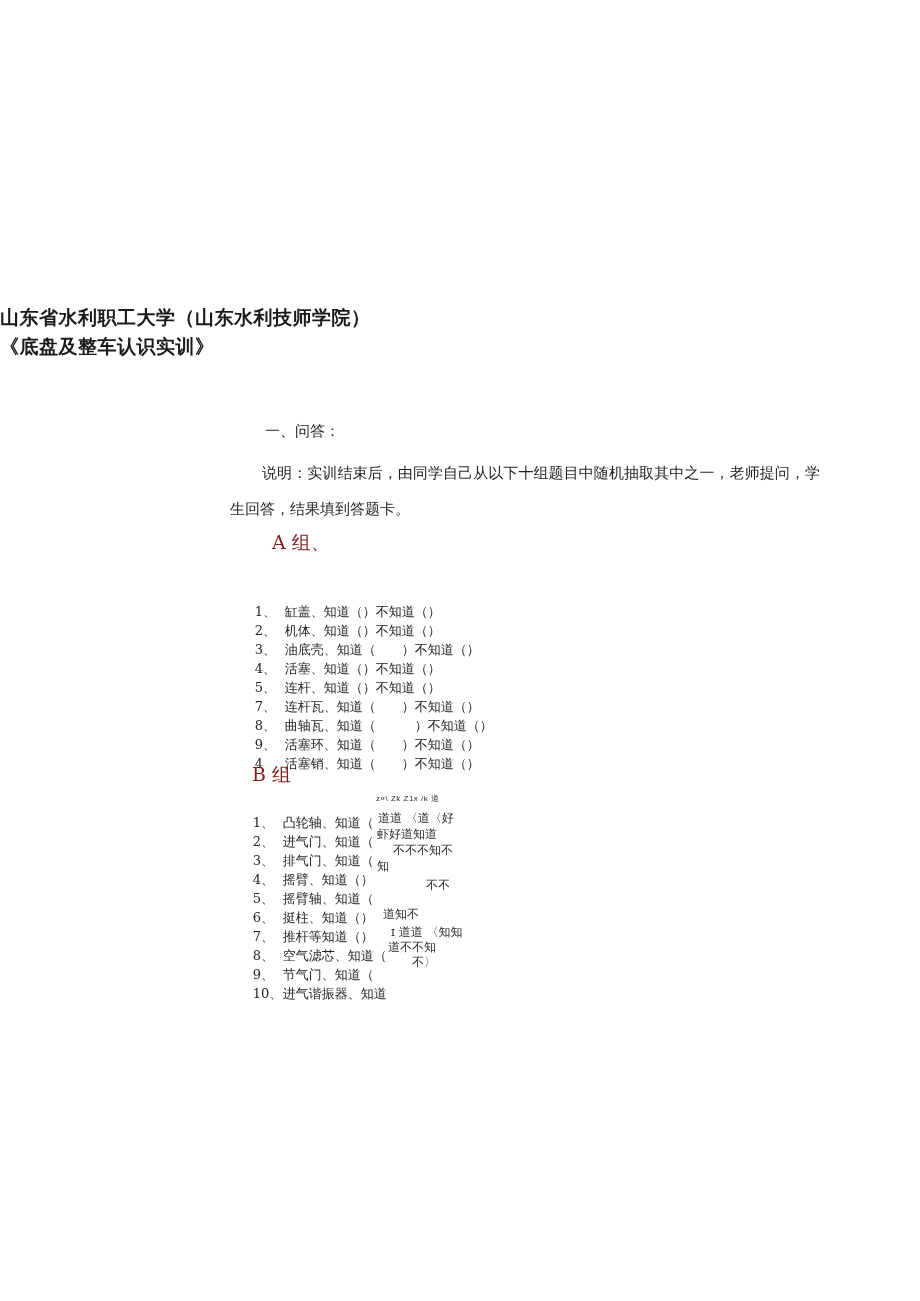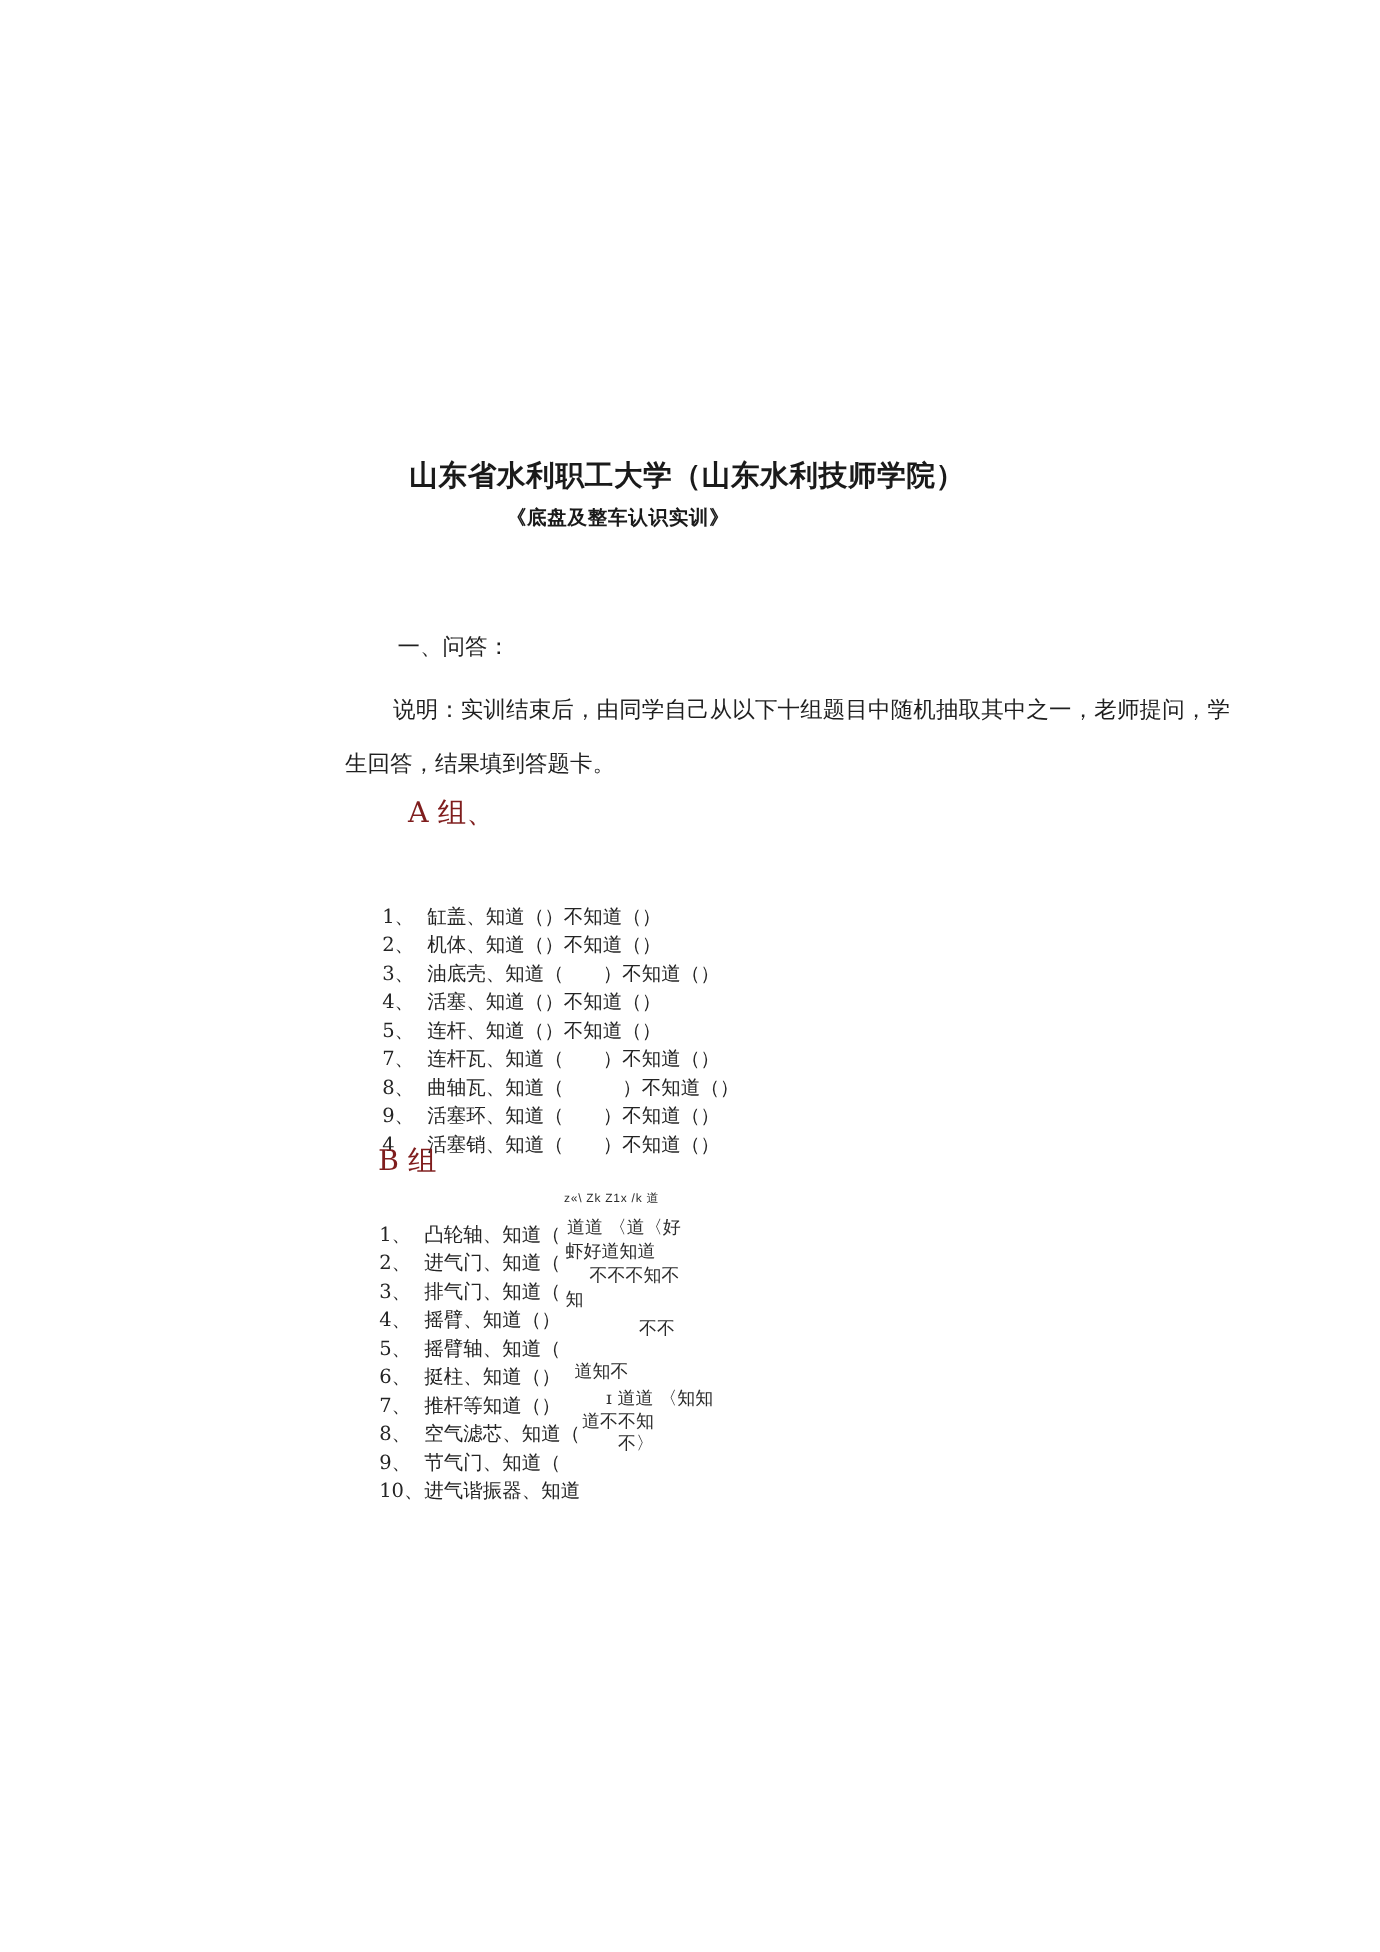--- a/index.html
+++ b/index.html
@@ -23,21 +23,21 @@
     background: #ffffff;
     overflow: hidden;
   }
 
   
   .title-block {
     position: absolute;
     left: 0;
     top: 303px;
     width: 920px;
-    text-align: center;
+    text-align: left;
   }
 
   .title-line {
     font-family: "DejaVu Serif", "Liberation Serif", serif;
     font-weight: 700;
     color: #1a1a1a;
     letter-spacing: 0.5px;
     white-space: pre;
   }
 
@@ -47,21 +47,21 @@
     padding-right: 4px;
   }
 
   .title-line-2 {
     font-size: 19px;
     line-height: 31px;
     padding-right: 36px;
   }
 
   .title-line-3 {
-    font-size: 13px;
+    font-size: 19px;
     line-height: 30px;
     padding-right: 96px;
   }
 
   
   .section-label {
     position: absolute;
     left: 265px;
     top: 420px;
     font-size: 15px;
@@ -150,21 +150,21 @@
     line-height: 16px;
   }
 
   .art-1 { left: 376px; top: 793px; }
   .art-2 { left: 378px; top: 810px; }
   .art-3 { left: 377px; top: 826px; }
   .art-4 { left: 377px; top: 842px; margin-left: 16px; }
   .art-5 { left: 377px; top: 858px; }
   .art-6 { left: 426px; top: 877px; }
   .art-7 { left: 383px; top: 906px; }
-  .art-8 { left: 404px; top: 924px; text-align: center; }
+  .art-8 { left: 391px; top: 924px; text-align: center; }
   .art-9 { left: 388px; top: 939px; }
   .art-10 { left: 412px; top: 954px; }
 </style>
 </head>
 <body>
 
 <div class="page">
 
   <div class="title-block">
     <div class="title-line title-line-1">山东省水利职工大学（山东水利技师学院）</div>

